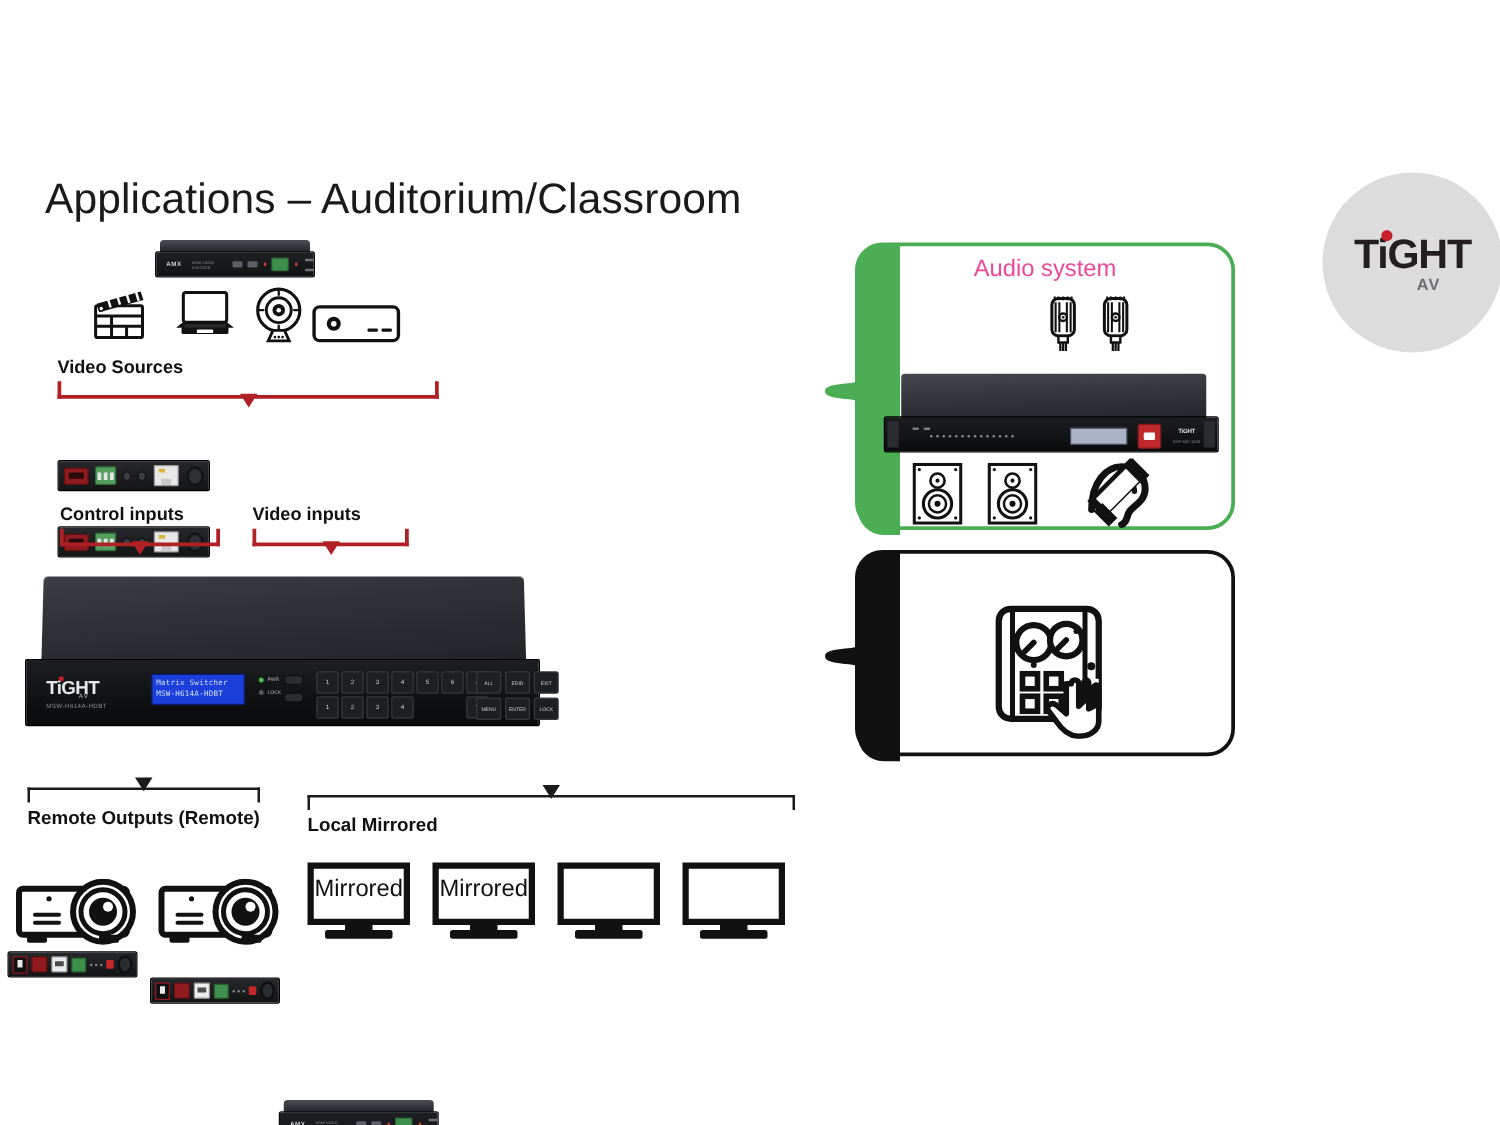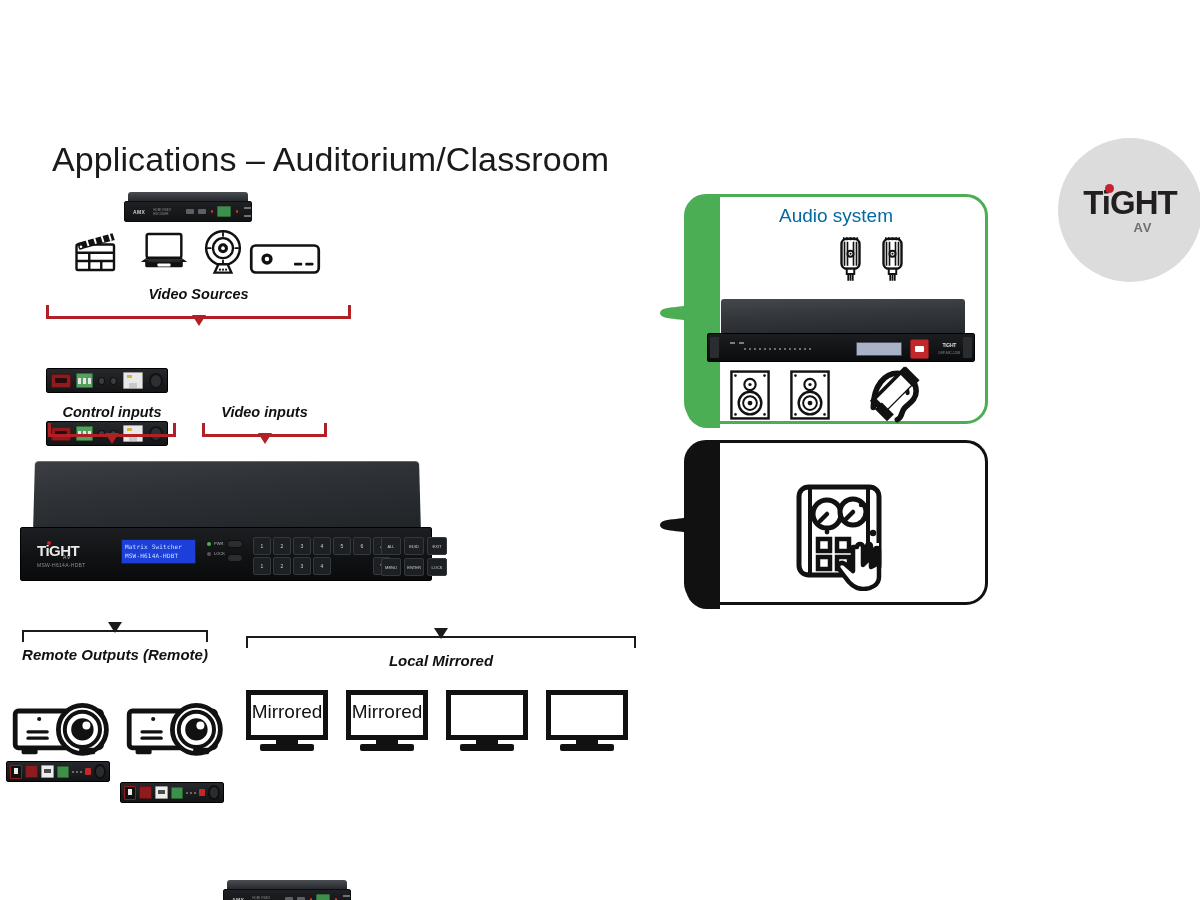--- a/index.html
+++ b/index.html
@@ -9,21 +9,21 @@
     background:#ffffff;
     font-family:"Liberation Sans", sans-serif;
     overflow:hidden;
     position:relative;
   }
   .slide{position:absolute;inset:0;}
   .abs{position:absolute;}
 
   
   #slide-title{
-    left:52px;top:140px;
+    left:36px;top:140px;
     font-size:34px;
     font-weight:400;
     color:#1a1a1a;
     letter-spacing:.1px;
     white-space:nowrap;
   }
 
   
   #brand-logo{
     left:1058px;top:138px;
@@ -64,21 +64,21 @@
 
   .blk-bracket{border:2.5px solid #1b1b1b;border-top:none;box-sizing:border-box;height:12px;}
   .blk-bracket .nn{
     position:absolute;left:50%;transform:translateX(-50%);
     width:0;height:0;border-left:7px solid transparent;border-right:7px solid transparent;
     border-bottom:11px solid #1b1b1b;bottom:100%;margin-bottom:-1px;
   }
 
   .lbl{
     font-size:14.5px;font-weight:700;color:#111;
-    white-space:nowrap;text-align:center;font-style:italic;
+    white-space:nowrap;
   }
 
   
   .amx-box{
     width:128px;height:30px;position:relative;
   }
   .amx-lid{
     position:absolute;left:4px;right:4px;top:0;height:10px;
     background:linear-gradient(180deg,#4a4e53 0%,#33373c 55%,#24272b 100%);
     border-radius:3px 3px 0 0;
@@ -188,21 +188,21 @@
 
   
   .ico{display:block;}
 
   
   .bubble{position:absolute;box-sizing:border-box;background:#ffffff;border-radius:22px;}
   #audio-panel{left:684px;top:194px;width:304px;height:230px;border:3px solid #4bae55;}
   #control-panel{left:684px;top:440px;width:304px;height:165px;border:3px solid #111111;}
   .bubble-title{
     position:absolute;left:0;right:0;top:8px;text-align:center;
-    font-size:19px;color:#0369a1;font-weight:400;
+    font-size:19px;color:#ec4899;font-weight:400;
   }
   .bubble-tail{position:absolute;}
   #audio-tail svg,#control-tail svg{display:block;}
 
   
   .mon-label{
     position:absolute;left:0;right:0;top:50%;transform:translateY(-50%);
     text-align:center;font-size:19px;color:#111;font-weight:400;
   }
 </style>

